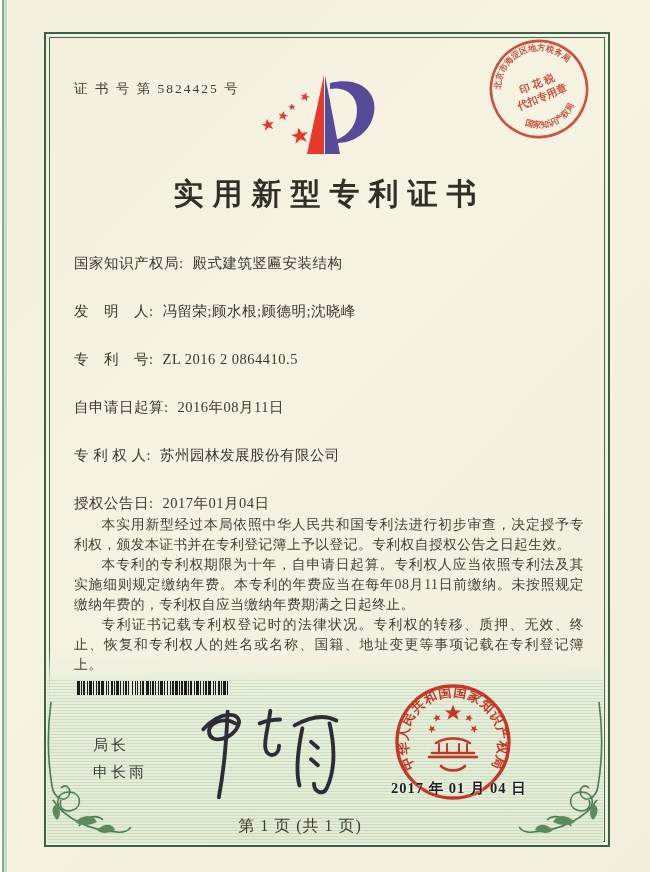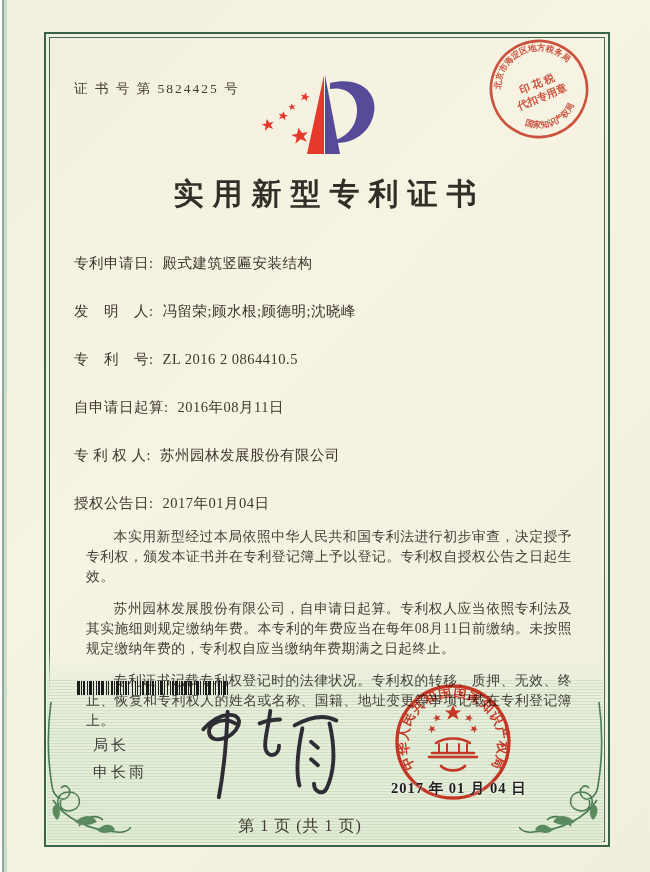--- a/index.html
+++ b/index.html
@@ -22,21 +22,21 @@
   .band::after{content:"";position:absolute;left:0;right:0;top:28px;bottom:0;
     background:repeating-linear-gradient(0deg,rgba(120,160,110,.20) 0 1px,rgba(255,255,255,0) 1px 3px);}
   .cert-no{position:absolute;left:74px;top:80px;font-size:13.5px;letter-spacing:2px;color:#443d34;}
   .title{position:absolute;left:44px;top:174px;width:562px;text-align:center;
     font-size:30px;font-weight:bold;letter-spacing:9px;text-indent:9px;color:#332e27;}
   .field{position:absolute;left:74px;font-size:14.5px;color:#3c362e;letter-spacing:.5px;white-space:nowrap;}
   .field .val{margin-left:9px;}
   .f0{top:254px}.f1{top:302px}.f2{top:350px}.f3{top:398px}.f4{top:446px}.f5{top:494px}
   .body-text{position:absolute;left:74px;top:515px;width:510px;color:#45403a;
     font-size:13.8px;line-height:20px;letter-spacing:.4px;text-align:justify;}
-  .body-text p{margin:12px;text-indent:2em;}
+  .body-text p{margin:0;text-indent:2em;}
   .logo{position:absolute;left:250px;top:55px;width:148px;height:112px;}
   .tax-seal{position:absolute;left:487px;top:37px;width:104px;height:104px;
     transform:rotate(-22deg);opacity:.92;mix-blend-mode:multiply;}
   .office-seal{position:absolute;left:387px;top:676px;width:132px;height:132px;
     opacity:.95;mix-blend-mode:multiply;}
   .barcode{position:absolute;left:77px;top:681px;width:151px;height:14px;}
   .commissioner{position:absolute;left:93px;top:736px;font-size:15px;color:#3a3a3a;letter-spacing:3px;
     font-family:Liberation Mono, monospace;}
   .commissioner-name{position:absolute;left:93px;top:763px;font-size:15px;color:#3a3a3a;letter-spacing:3px;
     font-family:"Liberation Sans","DejaVu Sans",sans-serif;}
@@ -90,41 +90,41 @@
     <text font-size="8.4" fill="#cf4836" font-weight="bold">
       <textPath href="#taxArcBottom" startOffset="50%" text-anchor="middle">国家知识产权局</textPath>
     </text>
     <text x="52" y="50" font-size="10.5" fill="#cf4836" font-weight="bold" text-anchor="middle">印 花 税</text>
     <text x="52" y="64" font-size="10.5" fill="#cf4836" font-weight="bold" text-anchor="middle">代扣专用章</text>
   </svg>
 
   <div class="title">实用新型专利证书</div>
 
   <div class="field f0">
-    <span class="lbl">专利申请日:</span><span class="val">殿式建筑竖匾安装结构</span>
+    <span class="lbl">国家知识产权局:</span><span class="val">殿式建筑竖匾安装结构</span>
   </div>
   <div class="field f1">
     <span class="lbl">发　明　人:</span><span class="val">冯留荣;顾水根;顾德明;沈晓峰</span>
   </div>
   <div class="field f2">
     <span class="lbl">专　利　号:</span><span class="val">ZL 2016 2 0864410.5</span>
   </div>
   <div class="field f3">
     <span class="lbl">自申请日起算:</span><span class="val">2016年08月11日</span>
   </div>
   <div class="field f4">
     <span class="lbl">专 利 权 人:</span><span class="val">苏州园林发展股份有限公司</span>
   </div>
   <div class="field f5">
     <span class="lbl">授权公告日:</span><span class="val">2017年01月04日</span>
   </div>
 
   <div class="body-text">
     <p>本实用新型经过本局依照中华人民共和国专利法进行初步审查，决定授予专利权，颁发本证书并在专利登记簿上予以登记。专利权自授权公告之日起生效。</p>
-    <p>苏州园林发展股份有限公司，自申请日起算。专利权人应当依照专利法及其实施细则规定缴纳年费。本专利的年费应当在每年08月11日前缴纳。未按照规定缴纳年费的，专利权自应当缴纳年费期满之日起终止。</p>
+    <p>本专利的专利权期限为十年，自申请日起算。专利权人应当依照专利法及其实施细则规定缴纳年费。本专利的年费应当在每年08月11日前缴纳。未按照规定缴纳年费的，专利权自应当缴纳年费期满之日起终止。</p>
     <p>专利证书记载专利权登记时的法律状况。专利权的转移、质押、无效、终止、恢复和专利权人的姓名或名称、国籍、地址变更等事项记载在专利登记簿上。</p>
   </div>
 
   <svg class="barcode" viewBox="0 0 151 14" preserveAspectRatio="none">
     <path d="M0,7 H151" stroke="#1b1b1b" stroke-width="14" stroke-dasharray="3 1 1 1 2 2 1 1 3 1 1 2 1 1 2 1 3 2 1 1 1 2 2 1 1 1 3 1 1 2 1 1 2 1 1 3 1 2 1 1 1 2 1 1 2 2 3 1 1 1 2 1 1 2 1 1 3 1 1 2 1 2 1 1 2 1 3 1 1 1 2 1"></path>
   </svg>
 
   <div class="commissioner">局长</div>
   <div class="commissioner-name">申长雨</div>
 

